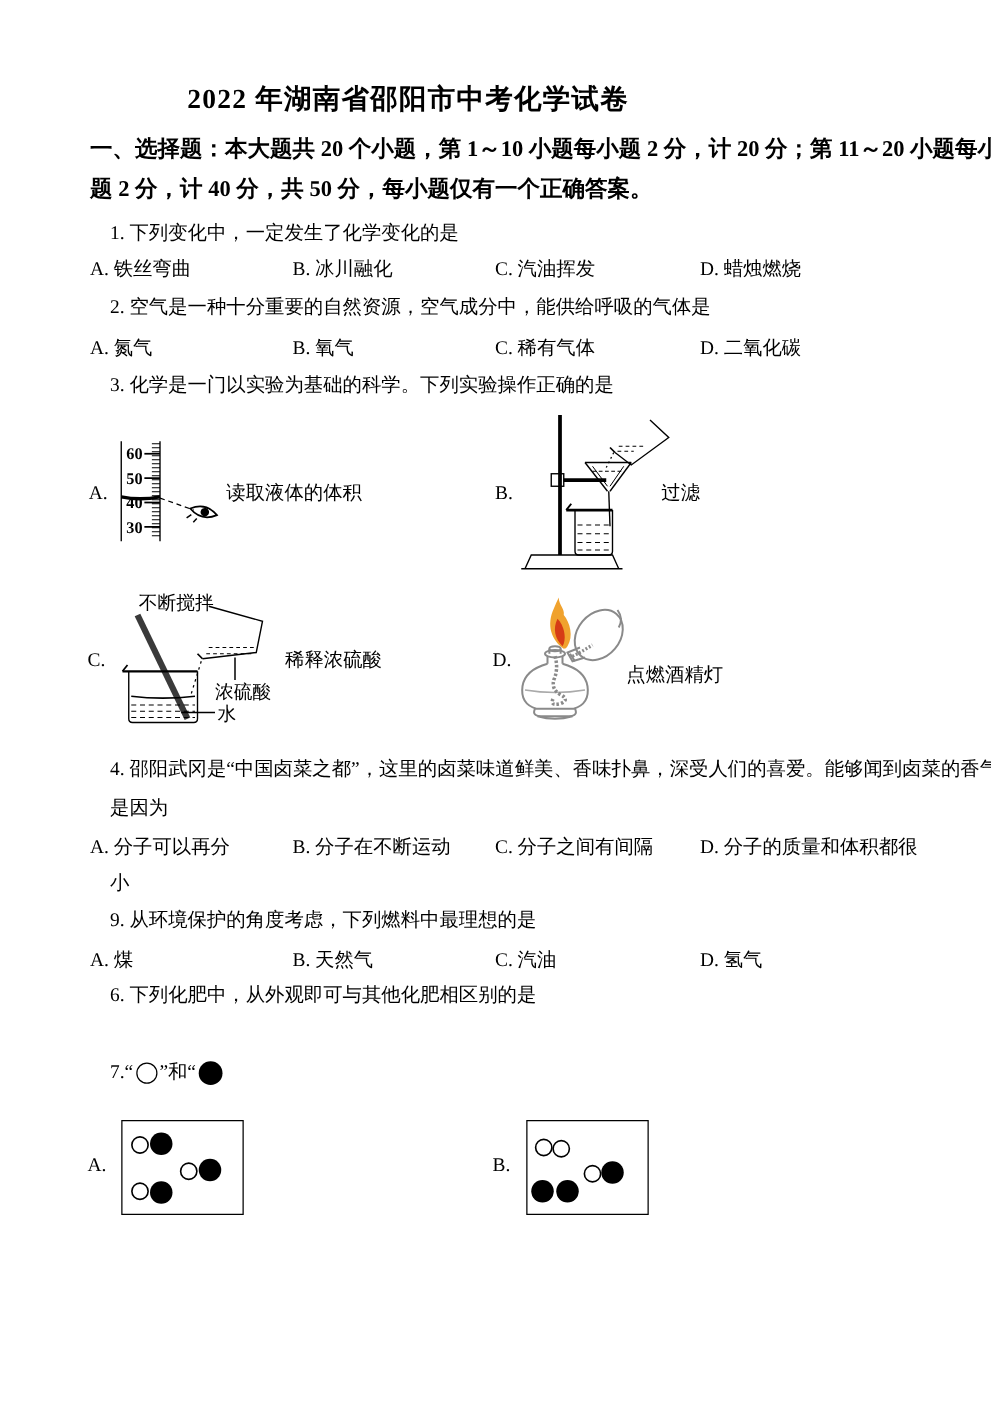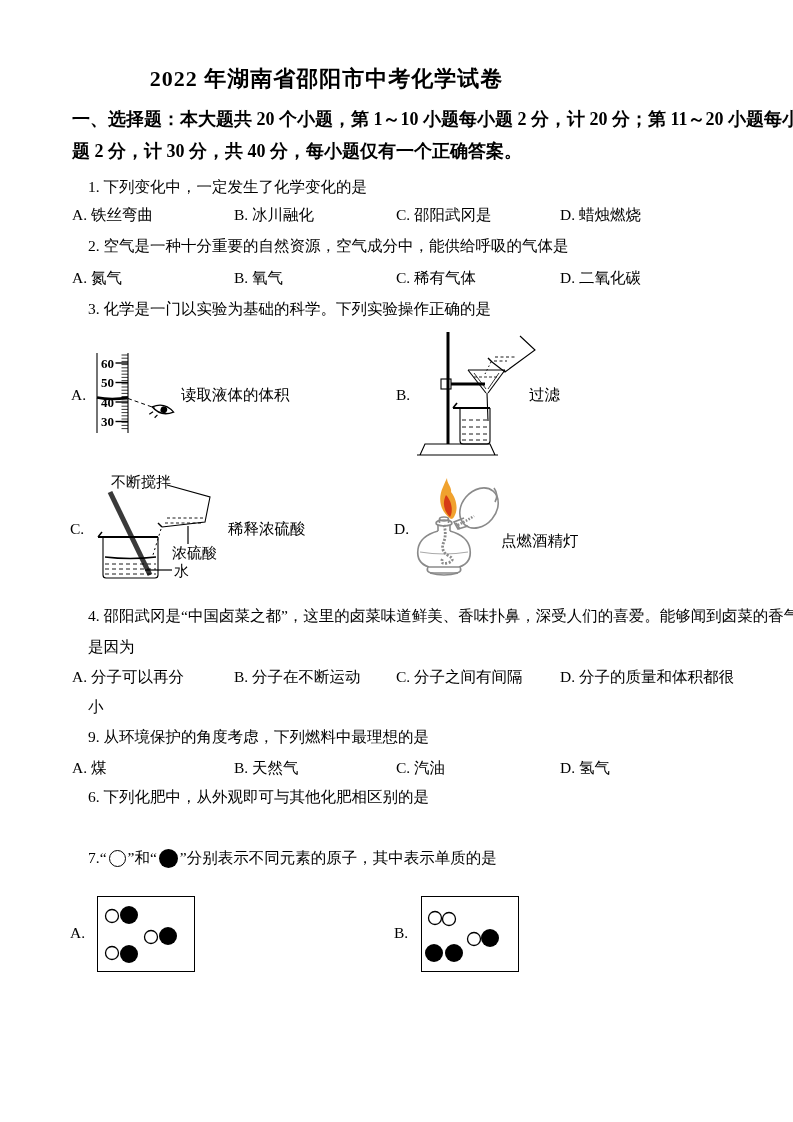--- a/index.html
+++ b/index.html
@@ -23,27 +23,27 @@
   svg text{font-family:"Liberation Serif","DejaVu Serif",serif;fill:#000;}
 </style>
 </head>
 <body>
 
 <div id="page">
 
   <div class="t title">2022 年湖南省邵阳市中考化学试卷</div>
 
   <div class="t sec" style="top:109px">一、选择题：本大题共 20 个小题，第 1～10 小题每小题 2 分，计 20 分；第 11～20 小题每小</div>
-  <div class="t sec" style="top:141px">题 2 分，计 30 分，共 40 分，每小题仅有一个正确答案。</div>
+  <div class="t sec" style="top:141px">题 2 分，计 40 分，共 50 分，每小题仅有一个正确答案。</div>
 
   <div class="t fs q" style="top:178px">1. 下列变化中，一定发生了化学变化的是</div>
   <div class="optrow" style="top:205px">
     <span class="c1">A. 铁丝弯曲</span>
     <span class="c2">B. 冰川融化</span>
-    <span class="c3">C. 邵阳武冈是</span>
+    <span class="c3">C. 汽油挥发</span>
     <span class="c4">D. 蜡烛燃烧</span>
   </div>
 
   <div class="t fs q" style="top:237px">2. 空气是一种十分重要的自然资源，空气成分中，能供给呼吸的气体是</div>
   <div class="optrow" style="top:268px">
     <span class="c1">A. 氮气</span>
     <span class="c2">B. 氧气</span>
     <span class="c3">C. 稀有气体</span>
     <span class="c4">D. 二氧化碳</span>
   </div>
@@ -205,21 +205,20 @@
     <span class="c4">D. 氢气</span>
   </div>
 
   <div class="t fs q" style="top:788px">6. 下列化肥中，从外观即可与其他化肥相区别的是</div>
 
   <div class="t fs q q7line" style="top:849px">
     <span>7.“</span>
     <span class="watom"></span>
     <span>”和“</span>
     <span class="batom"></span>
-    <span>”分别表示不同元素的原子，其中表示单质的是</span>
   </div>
 
   <div class="t fs" style="left:70px;top:924px">A.</div>
   <div class="mbox" style="left:97px;top:896px;width:96px;height:74px">
     <svg id="boxA-svg" style="left:0;top:0" width="96" height="74">
         <circle cx="14" cy="19" r="6.5" fill="#fff" stroke="#000" stroke-width="1.3"></circle>
         <circle cx="31" cy="18" r="9" fill="#000"></circle>
         <circle cx="53" cy="40" r="6.5" fill="#fff" stroke="#000" stroke-width="1.3"></circle>
         <circle cx="70" cy="39" r="9" fill="#000"></circle>
         <circle cx="14" cy="56" r="6.5" fill="#fff" stroke="#000" stroke-width="1.3"></circle>

